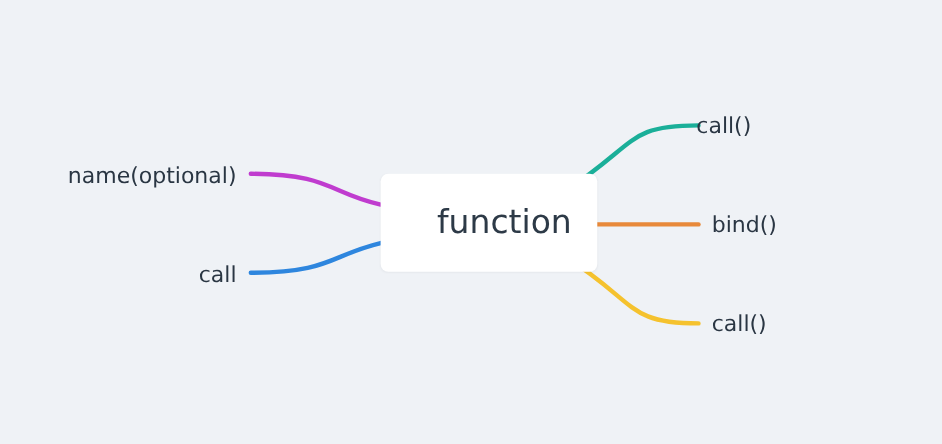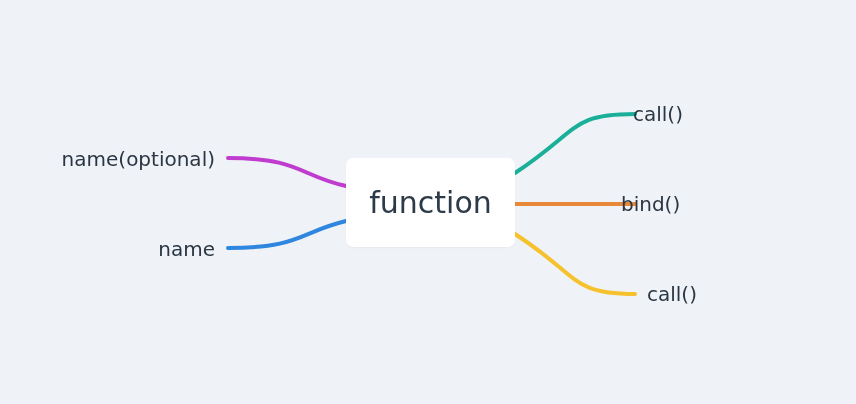--- a/index.html
+++ b/index.html
@@ -1,21 +1,21 @@
 <!DOCTYPE html>
 <html><head>
 <meta charset="utf-8">
 <style>
   html, body { margin:0; padding:0; }
   body { width:856px; height:404px; background:#eff2f6; position:relative; overflow:hidden;
          font-family:"DejaVu Sans","Liberation Sans",sans-serif; color:#2a3643; }
   svg.links { position:absolute; left:0; top:0; }
   .root { position:absolute; left:346px; top:158px; width:169px; height:89px; background:#ffffff;
           border-radius:7px; display:flex; align-items:center; justify-content:center;
-          font-size:30px; color:#2d3a47; box-shadow:0 1px 2px rgba(0,0,0,0.04); }
+          font-size:30px; color:#2d3a47; box-shadow:0 1px 2px rgba(0,0,0,0.04);padding-left:28px; }
   .leaf { position:absolute; font-size:20px; color:#2a3643; line-height:24px; white-space:nowrap; }
   .leaf.left { text-align:center; }
 </style>
 </head>
 <body>
 
 <svg class="links" width="856" height="404">
   <path d="M228 158 C 300 158, 300 176, 346 186" stroke="#c03ccf" stroke-width="4" fill="none" stroke-linecap="round"></path>
   <path d="M228 248 C 300 248, 300 232, 346 221" stroke="#2e86de" stroke-width="4" fill="none" stroke-linecap="round"></path>
   <path d="M515 173 C 580 130, 570 114, 635 114" stroke="#1aaf99" stroke-width="4" fill="none" stroke-linecap="round"></path>
@@ -24,24 +24,24 @@
 </svg>
 
 <div class="root">
   <span>function</span>
 </div>
 
 <div class="leaf left" style="right:641px; top:147px;">
   <span>name(optional)</span>
 </div>
 <div class="leaf left" style="right:641px; top:237px;">
-  <span>name</span>
+  <span>call</span>
 </div>
 
 <div class="leaf" style="left:633px; top:102px;">
   <span>call()</span>
 </div>
-<div class="leaf" style="left:621px; top:192px;">
+<div class="leaf" style="left:647px; top:192px;">
   <span>bind()</span>
 </div>
 <div class="leaf" style="left:647px; top:282px;">
   <span>call()</span>
 </div>
 
 </body></html>

